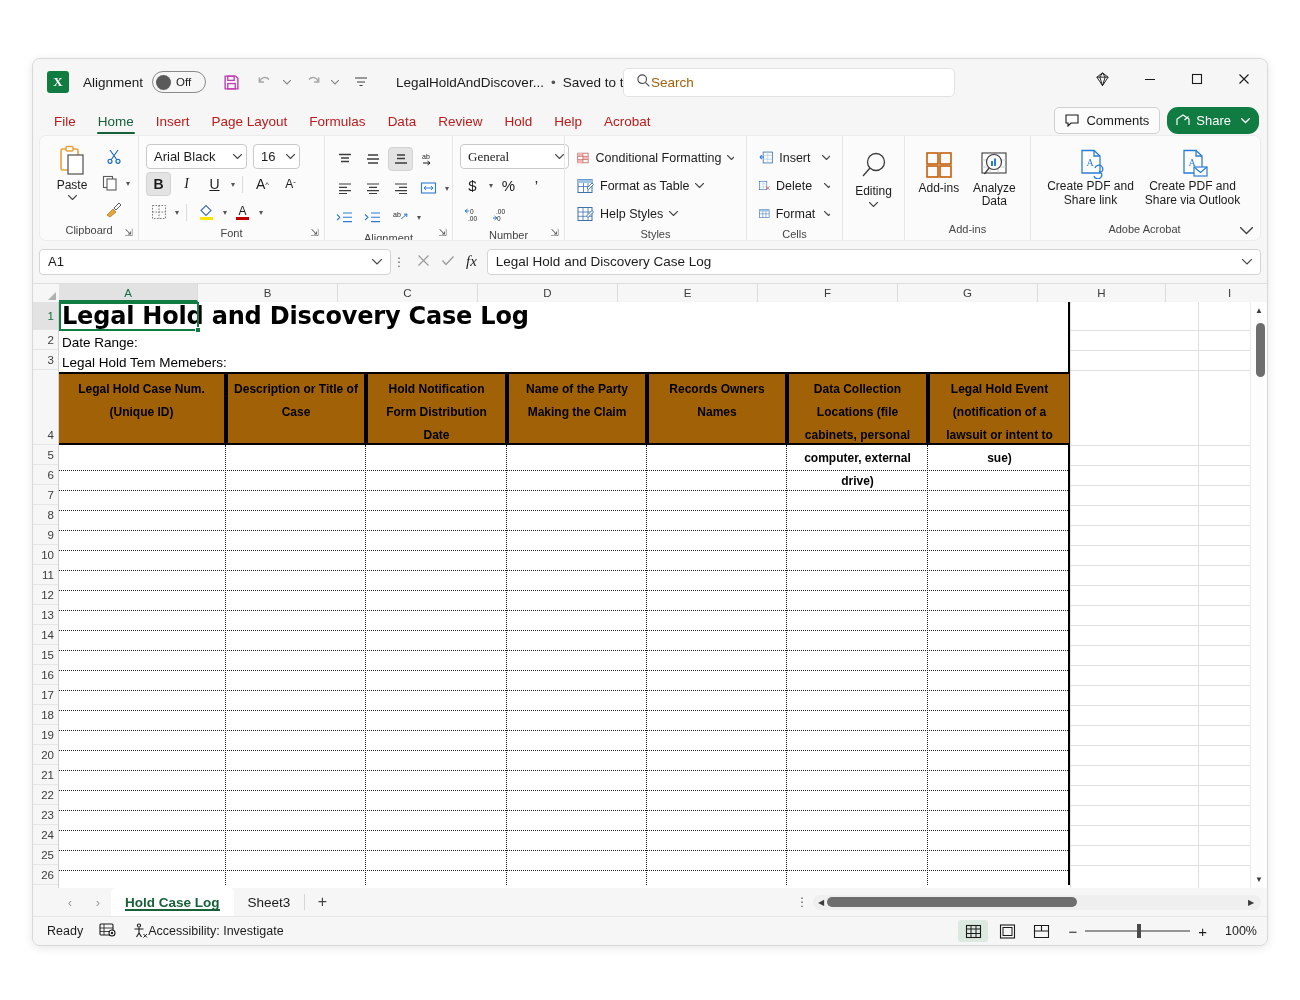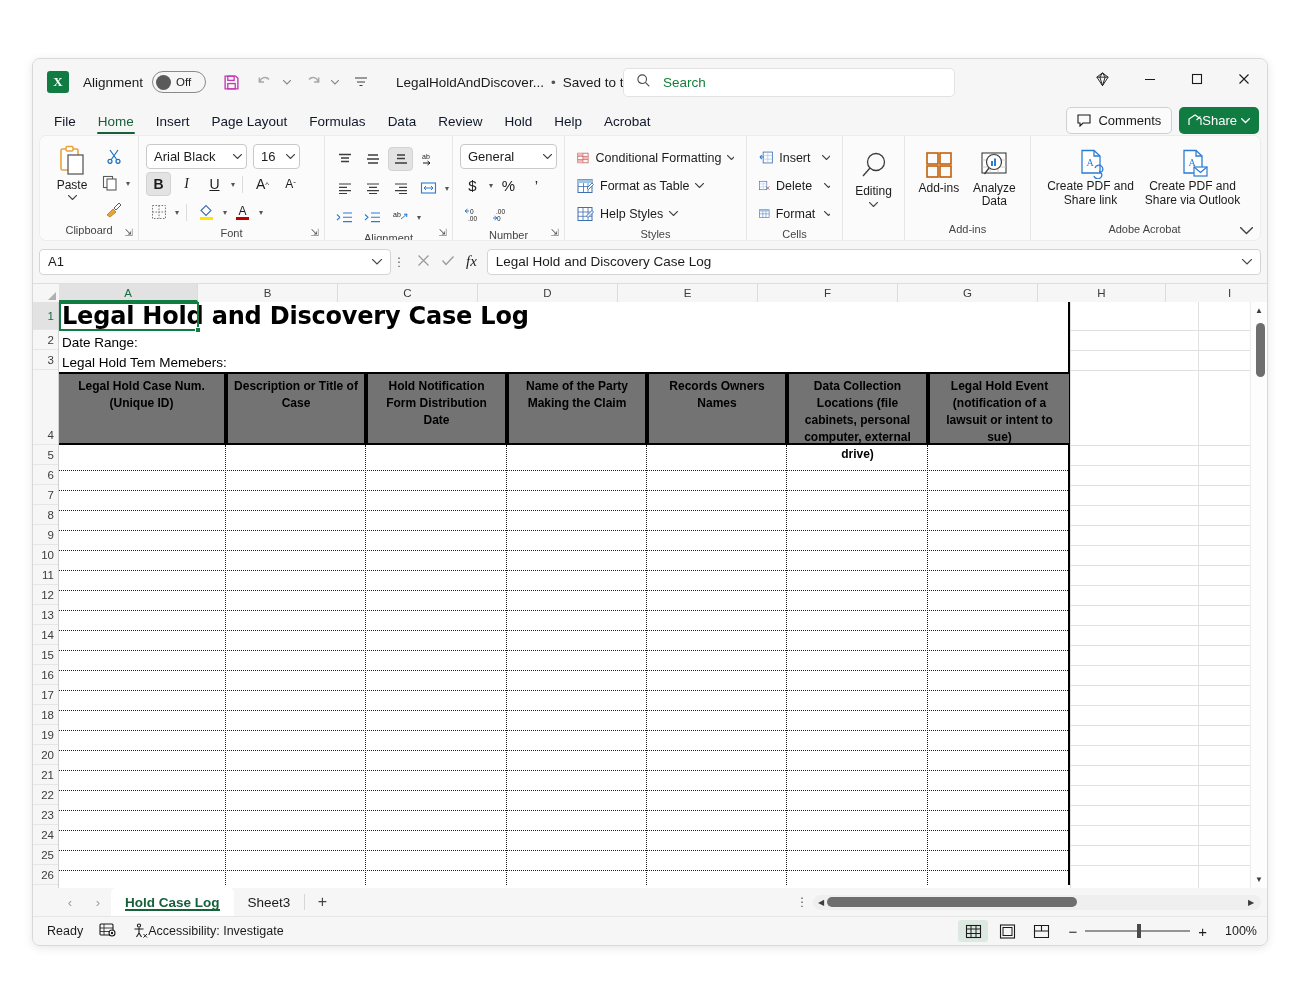--- a/index.html
+++ b/index.html
@@ -58,57 +58,57 @@
     display: flex; align-items: center; gap: 7px;
   }
   .doc-title .sep { color: #555; }
   .searchbox {
     position: absolute; left: 590px; top: 9px;
     width: 332px; height: 29px;
     background: #fff; border: 1px solid #e2e2e2; border-radius: 5px;
     display: flex; align-items: center; padding-left: 12px;
   }
   .searchbox .sq { color: #4a4a4a; }
-  .searchbox .ph { font-size: 13.5px; color: #15803d; margin-left: 12px; }
+  .searchbox .ph { font-size: 13.5px; color: #a16207; margin-left: 0; }
   .win-ctrls {
     position: absolute; right: 0; top: 0;
     height: 40px; display: flex; align-items: center;
   }
   .win-btn {
     width: 47px; height: 40px;
     display: flex; align-items: center; justify-content: center;
   }
   .diamond-btn { width: 47px; height: 40px; display:flex; align-items:center; justify-content:center; }
 
   
   .tabs {
     height: 30px; display: flex; align-items: flex-end;
     padding-left: 10px; background: #f6f6f6; position: relative;
   }
   .tab {
-    font-size: 13.5px; color: #0f172a;
+    font-size: 13.5px; color: #b91c1c;
     padding: 3px 11px 6px 11px; cursor: default;
     position: relative; white-space: nowrap;
   }
   .tab.active { color: #16603a; font-weight: 400; }
   .tab.active::after {
     content: ""; position: absolute;
     left: 10px; right: 10px; bottom: 1px; height: 2.5px;
     background: #16603a; border-radius: 2px;
   }
   .tabs-right { position: absolute; right: 8px; bottom: 1px; display: flex; gap: 7px; align-items:center; }
   .comments-btn {
     display: flex; align-items: center; gap: 7px;
     border: 1px solid #d0d0d0; border-radius: 5px;
     background: #fbfbfb; height: 27px; padding: 0 10px;
     font-size: 13px; color: #1b1b1b;
   }
   .share-btn {
-    display: flex; align-items: center; 
-    background: #107c41; color: #fff; border-radius: 5px;
+    display: flex; align-items: center; gap: 6px;
+    background: #107c41; color: #fff; border-radius: 11px;
     height: 27px; padding: 0 9px; font-size: 13px;
   }
 
   
   .ribbon {
     height: 106px; background: #fbfbfb;
     border-radius: 7px; margin: 0 6px;
     border: 1px solid #ececec;
     display: flex; position: relative;
     overflow: hidden;
@@ -143,21 +143,21 @@
   .smallbtn.on { background: #e3e3e3; border: 1px solid #d2d2d2; }
   .caret { font-size: 8px; color: #555; margin-left: 1px; }
   .fontname, .fontsize, .numfmt {
     border: 1px solid #c9c9c9; border-radius: 4px; background: #fff;
     height: 25px; display: flex; align-items: center;
     padding: 0 4px 0 7px; font-size: 13px; color: #1b1b1b;
     justify-content: space-between;
   }
   .fontname { width: 101px; }
   .fontsize { width: 47px; margin-left: 6px; }
-  .numfmt  { width: 97px; }
+  .numfmt  { width: 109px; font-family: Liberation Serif, serif; }
   .textbtn {
     display: flex; align-items: center; gap: 6px;
     height: 25px; padding: 0 5px; border-radius: 4px;
     font-size: 12.5px; color: #1b1b1b; white-space: nowrap;
   }
   .acro-btn {
     display: flex; flex-direction: column; align-items: center;
     width: 96px; padding-top: 3px; font-size: 12px; color: #1b1b1b;
     text-align: center; line-height: 14px;
   }
@@ -240,24 +240,24 @@
   .titlecell {
     position: absolute; font-family: "DejaVu Sans", sans-serif;
     font-weight: 900; font-size: 24px; color: #000;
     white-space: nowrap; letter-spacing: -0.2px;
   }
   .plaincell {
     position: absolute; font-size: 13.5px; color: #000;
     white-space: nowrap;
   }
   .hdrcell {
-    position: absolute; background: #737373;
+    position: absolute; background: #a16207;
     display: flex; align-items: flex-start; justify-content: center;
     text-align: center; font-size: 12px; font-weight: bold; color: #000;
-    line-height: 17px; padding: 4px 5px 0 5px;
+    line-height: 23px; padding: 4px 5px 0 5px;
     border-left: 2px solid #000; border-right: 2px solid #000;
   }
   .selbox {
     position: absolute; border: 2px solid #107c41; pointer-events: none;
   }
   .selbox .handle {
     position: absolute; right: -3.5px; bottom: -3.5px;
     width: 6px; height: 6px; background: #107c41;
     border: 1px solid #fff;
   }

